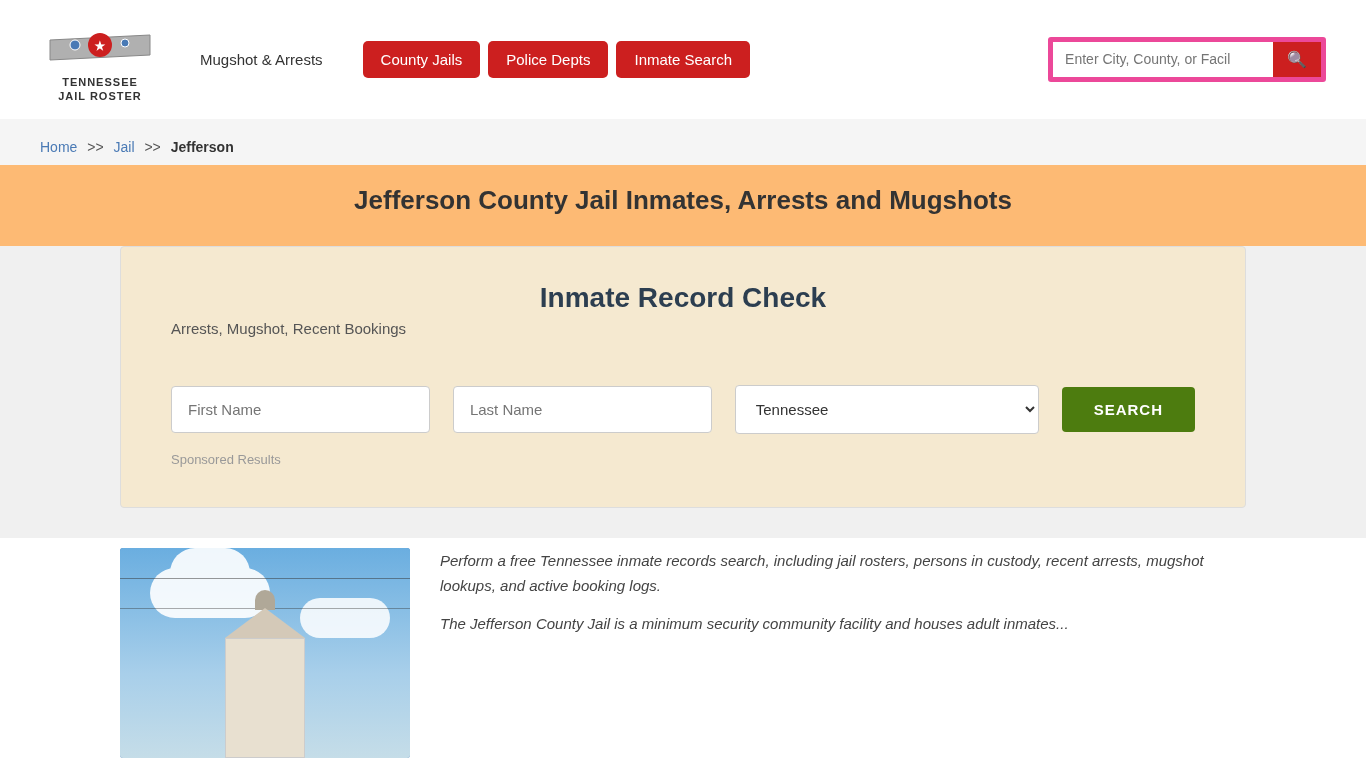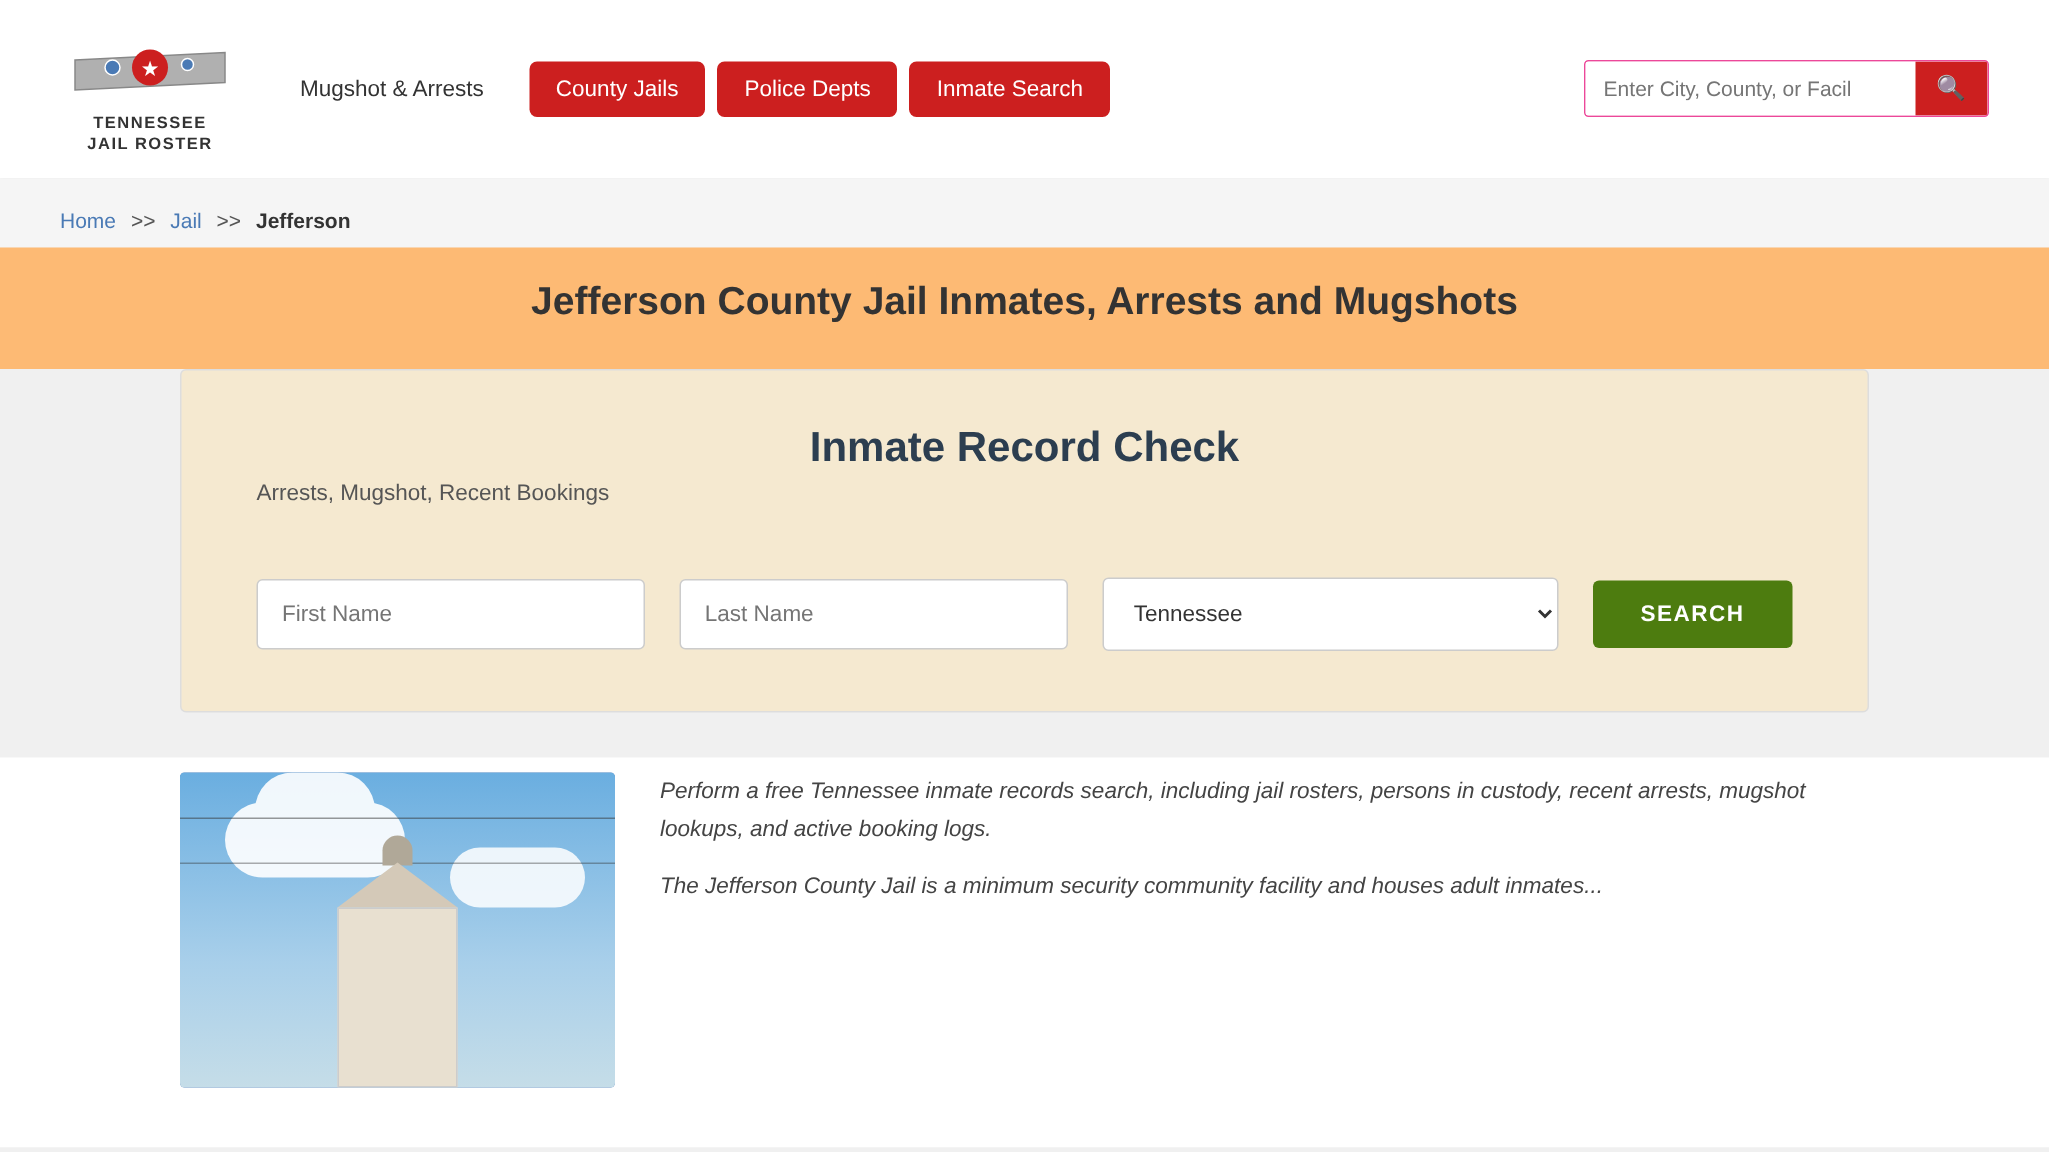--- a/index.html
+++ b/index.html
@@ -32,35 +32,37 @@
     .nav-mugshot {
       color: #333;
       font-size: 15px;
       text-decoration: none;
       white-space: nowrap;
       margin-left: 10px;
     }
     .nav-buttons {
       display: flex;
       gap: 8px;
+      margin-left: 10px;
     }
     .nav-btn {
       background: #cc1f1f;
       color: #fff;
       border: none;
       border-radius: 5px;
       padding: 10px 18px;
       font-size: 15px;
       cursor: pointer;
       font-weight: 500;
     }
     .search-area {
       display: flex;
+      align-items: center;
       margin-left: auto;
-      border: 1px solid #ec4899;
+      border: 5px solid #ec4899;
       border-radius: 3px;
       overflow: hidden;
     }
     .search-area input {
       border: none;
       outline: none;
       padding: 8px 12px;
       font-size: 14px;
       width: 220px;
       color: #999;
@@ -339,20 +341,21 @@
     <input type="text" placeholder="Last Name" style="">
     <select>
       <option>Tennessee</option>
       <option>Alabama</option>
       <option>Georgia</option>
       <option>Kentucky</option>
       <option>Virginia</option>
     </select>
     <button class="search-btn">SEARCH</button>
   </div>
+  <div class="sponsored-results">Sponsored Results</div>
 </div>
 
 <div class="content-area">
   <div class="content-flex">
     <div class="content-image">
       <div class="sky"></div>
       <div class="cloud1"></div>
       <div class="cloud2"></div>
       <div class="wire1"></div>
       <div class="wire2"></div>

